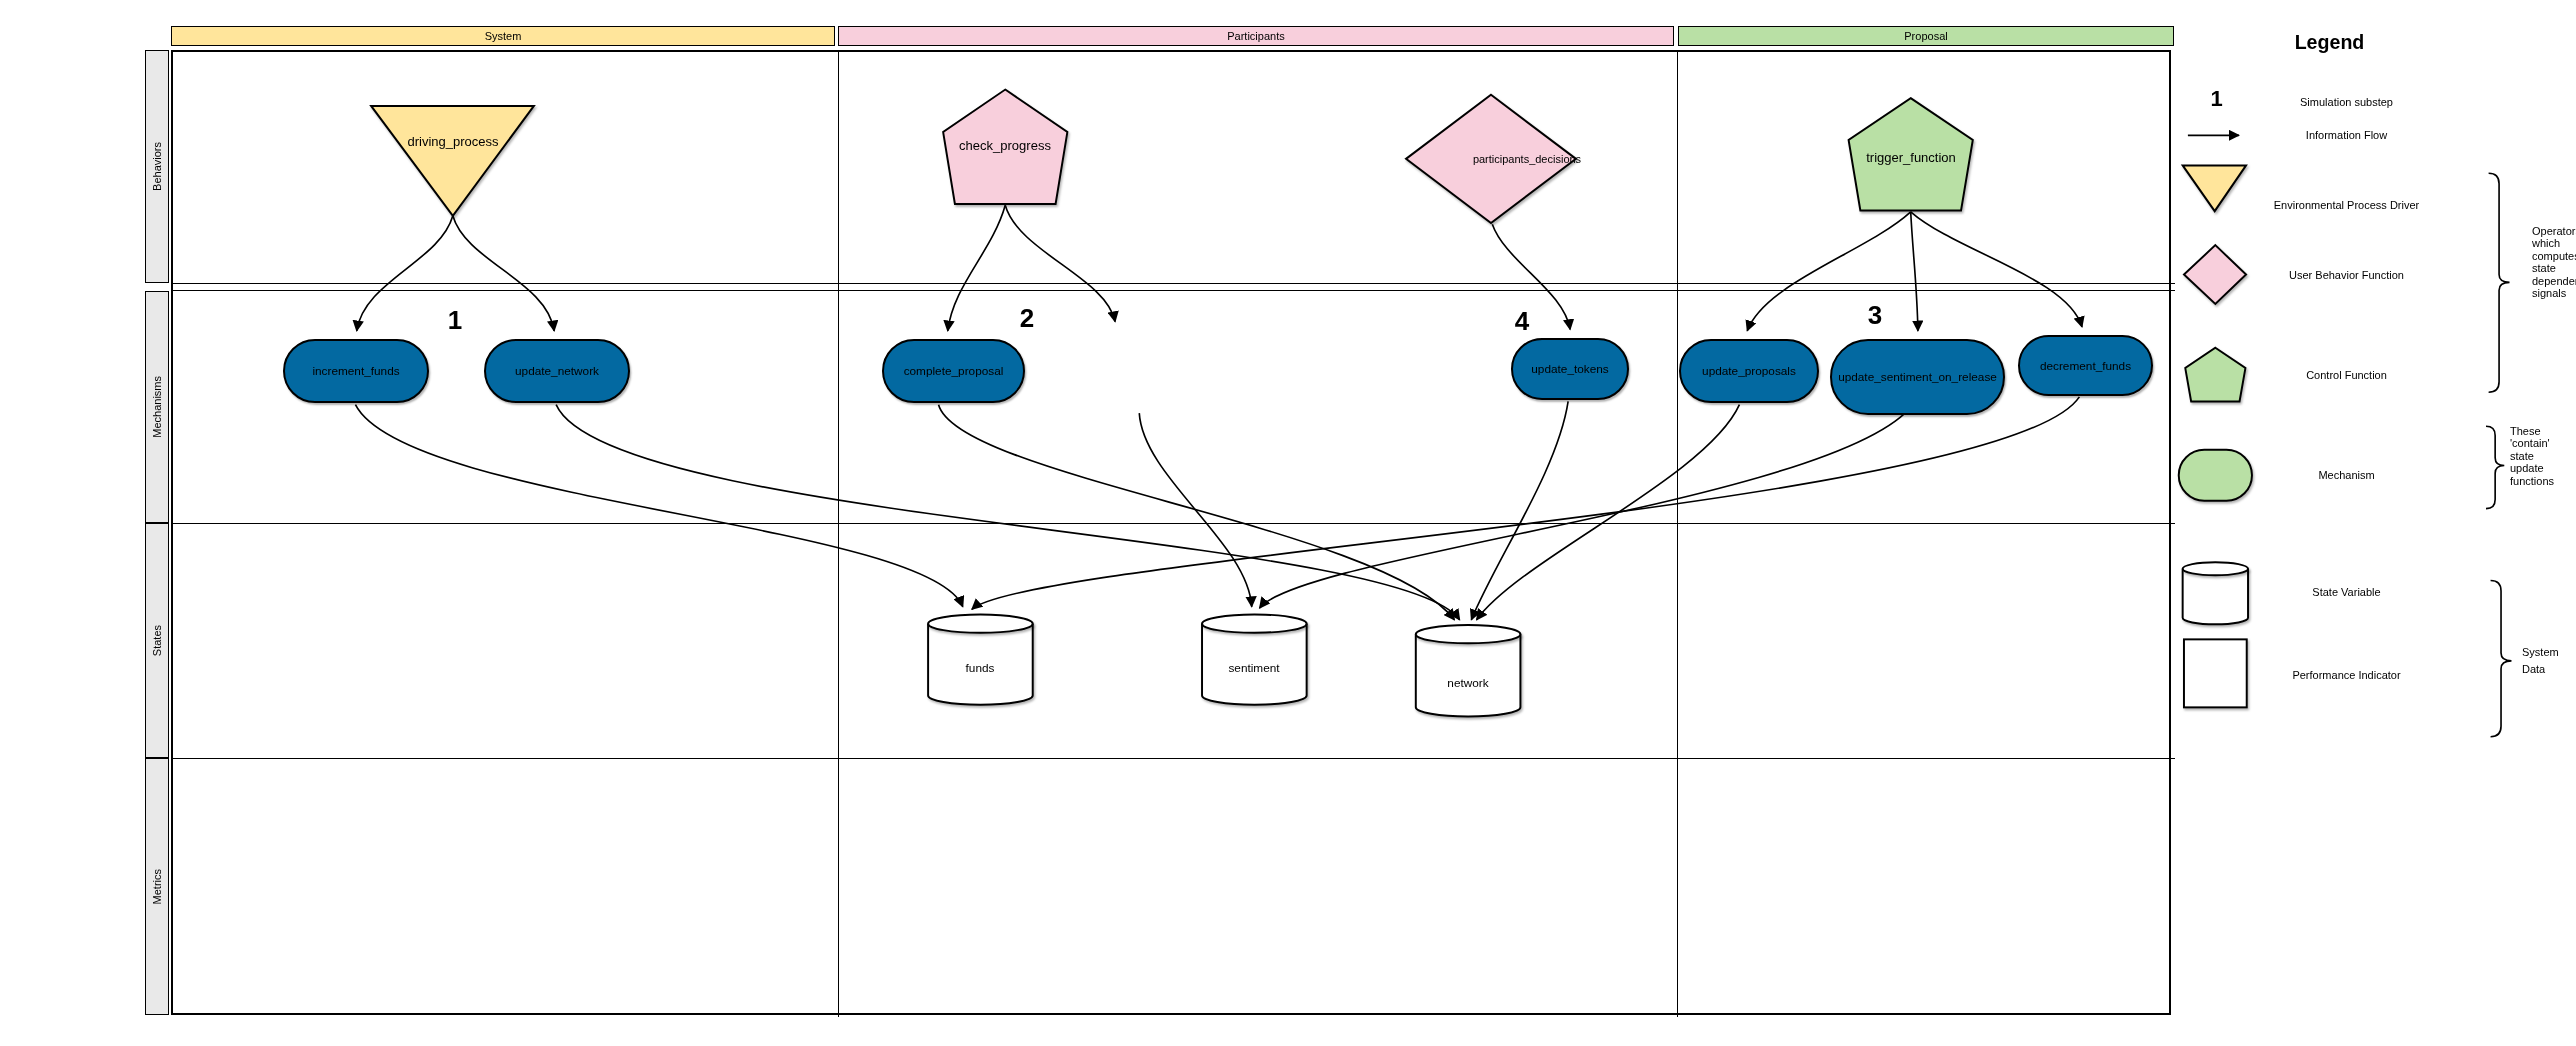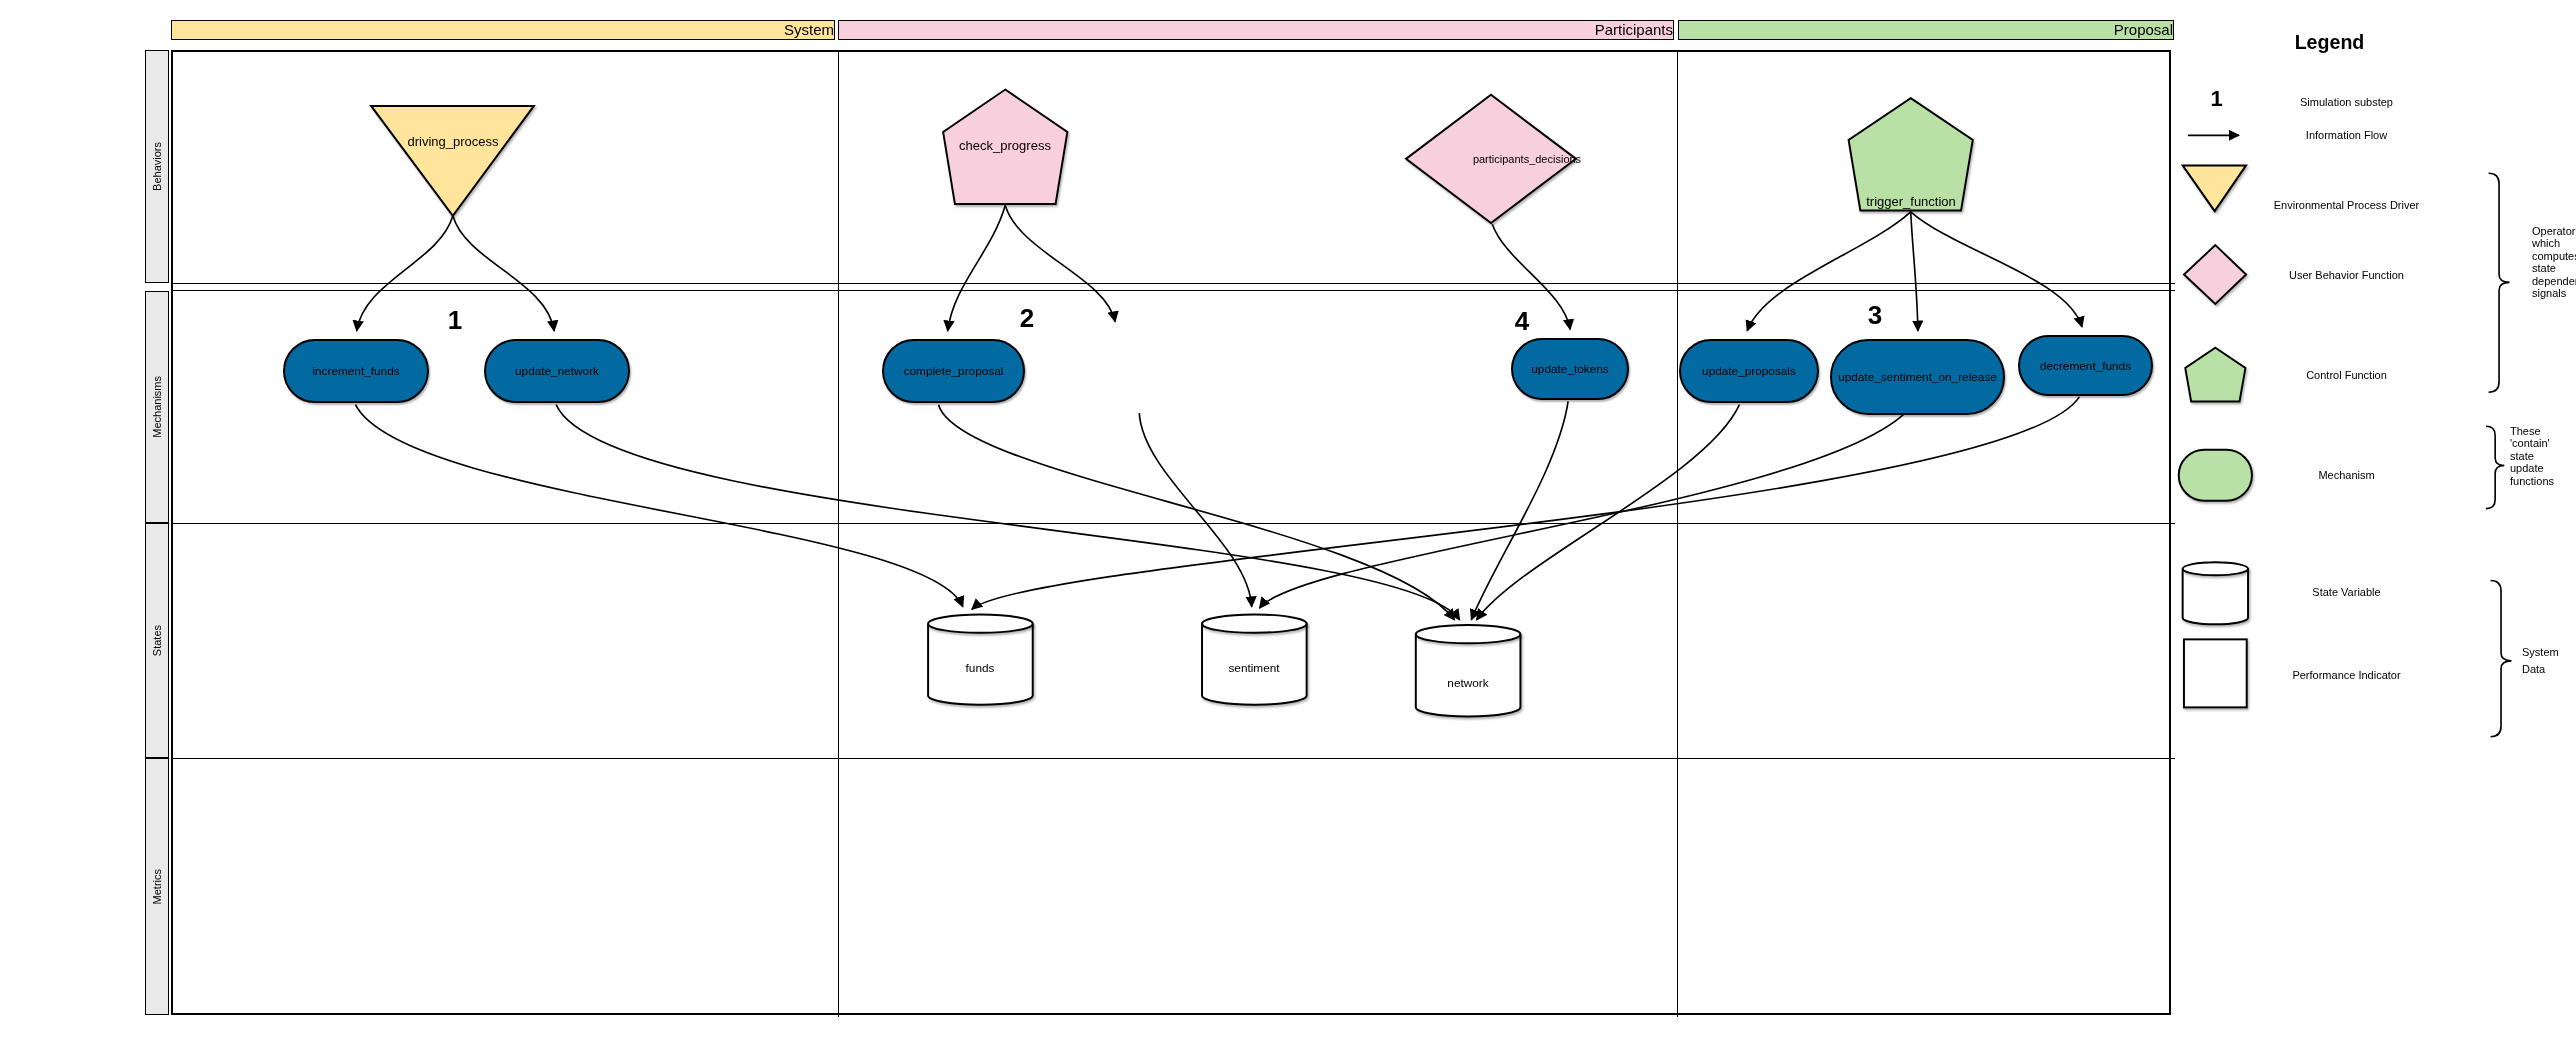--- a/index.html
+++ b/index.html
@@ -3,22 +3,22 @@
 <meta charset="utf-8">
 <style>
   html,body{margin:0;padding:0;background:#fff;font-family:"Liberation Sans",sans-serif;color:#000;}
   #canvas{position:relative;width:2576px;height:1046px;overflow:hidden;background:#fff;}
 
   
   .grid-outline{position:absolute;left:171px;top:50px;width:2000px;height:965px;border:2px solid #000;box-sizing:border-box;}
   .hline{position:absolute;left:171px;width:2004px;height:1.3px;background:#000;}
   .vline{position:absolute;top:50px;width:1.3px;height:967px;background:#000;}
 
-  .hdr{position:absolute;top:20px;height:18.3px;border:1.3px solid #000;box-sizing:content-box;
-       text-align:right;font-size:15px;line-height:18.3px;}
+  .hdr{position:absolute;top:26px;height:18.3px;border:1.3px solid #000;box-sizing:content-box;
+       text-align:center;font-size:11px;line-height:18.3px;}
   .hdr-system{left:171px;width:662px;background:#FFE59B;}
   .hdr-participants{left:838px;width:834px;background:#F8CFDC;}
   .hdr-proposal{left:1678px;width:494px;background:#B9E0A5;}
 
   .rowlabel{position:absolute;left:145px;width:23.5px;background:#E9E9E9;border:1.3px solid #000;
             box-sizing:border-box;display:flex;align-items:center;justify-content:center;}
   .rowlabel span{writing-mode:vertical-rl;transform:rotate(180deg);font-size:11px;white-space:nowrap;}
 
   
   svg.layer{position:absolute;left:0;top:0;}
@@ -135,21 +135,21 @@
     <rect class="node-shape fill-white" x="3340" y="978" width="96" height="104"></rect>
 
     <path class="brace" d="M3806 265 Q3822 265 3822 281 L3822 420 Q3822 432 3838 432 Q3822 432 3822 444 L3822 584 Q3822 600 3806 600"></path>
     <path class="brace" d="M3802 652 Q3816 652 3816 666 L3816 700 Q3816 712 3830 712 Q3816 712 3816 724 L3816 764 Q3816 778 3802 778"></path>
     <path class="brace" d="M3809 888 Q3825 888 3825 904 L3825 999 Q3825 1011 3841 1011 Q3825 1011 3825 1023 L3825 1111 Q3825 1127 3809 1127"></path>
   </svg>
 
   <div class="nodelabel" style="left:453px;top:141px;">driving_process</div>
   <div class="nodelabel" style="left:1005px;top:145px;">check_progress</div>
   <div class="nodelabel small" style="left:1491px;top:159px;">participants_decisions</div>
-  <div class="nodelabel" style="left:1911px;top:157px;margin-top:44px;">trigger_function</div>
+  <div class="nodelabel" style="left:1911px;top:157px;">trigger_function</div>
 
   <div class="substep" style="left:455px;top:320px;">1</div>
   <div class="substep" style="left:1027px;top:318px;">2</div>
   <div class="substep" style="left:1522px;top:321px;">4</div>
   <div class="substep" style="left:1875px;top:315px;">3</div>
 
   <div class="mech" style="left:283px;top:339px;width:146px;height:64px;">increment_funds</div>
   <div class="mech" style="left:484px;top:339px;width:146px;height:64px;">update_network</div>
   <div class="mech" style="left:882px;top:339px;width:143px;height:64px;">complete_proposal</div>
   <div class="mech" style="left:1511px;top:338px;width:118px;height:62px;text-align:right;">update_tokens</div>

